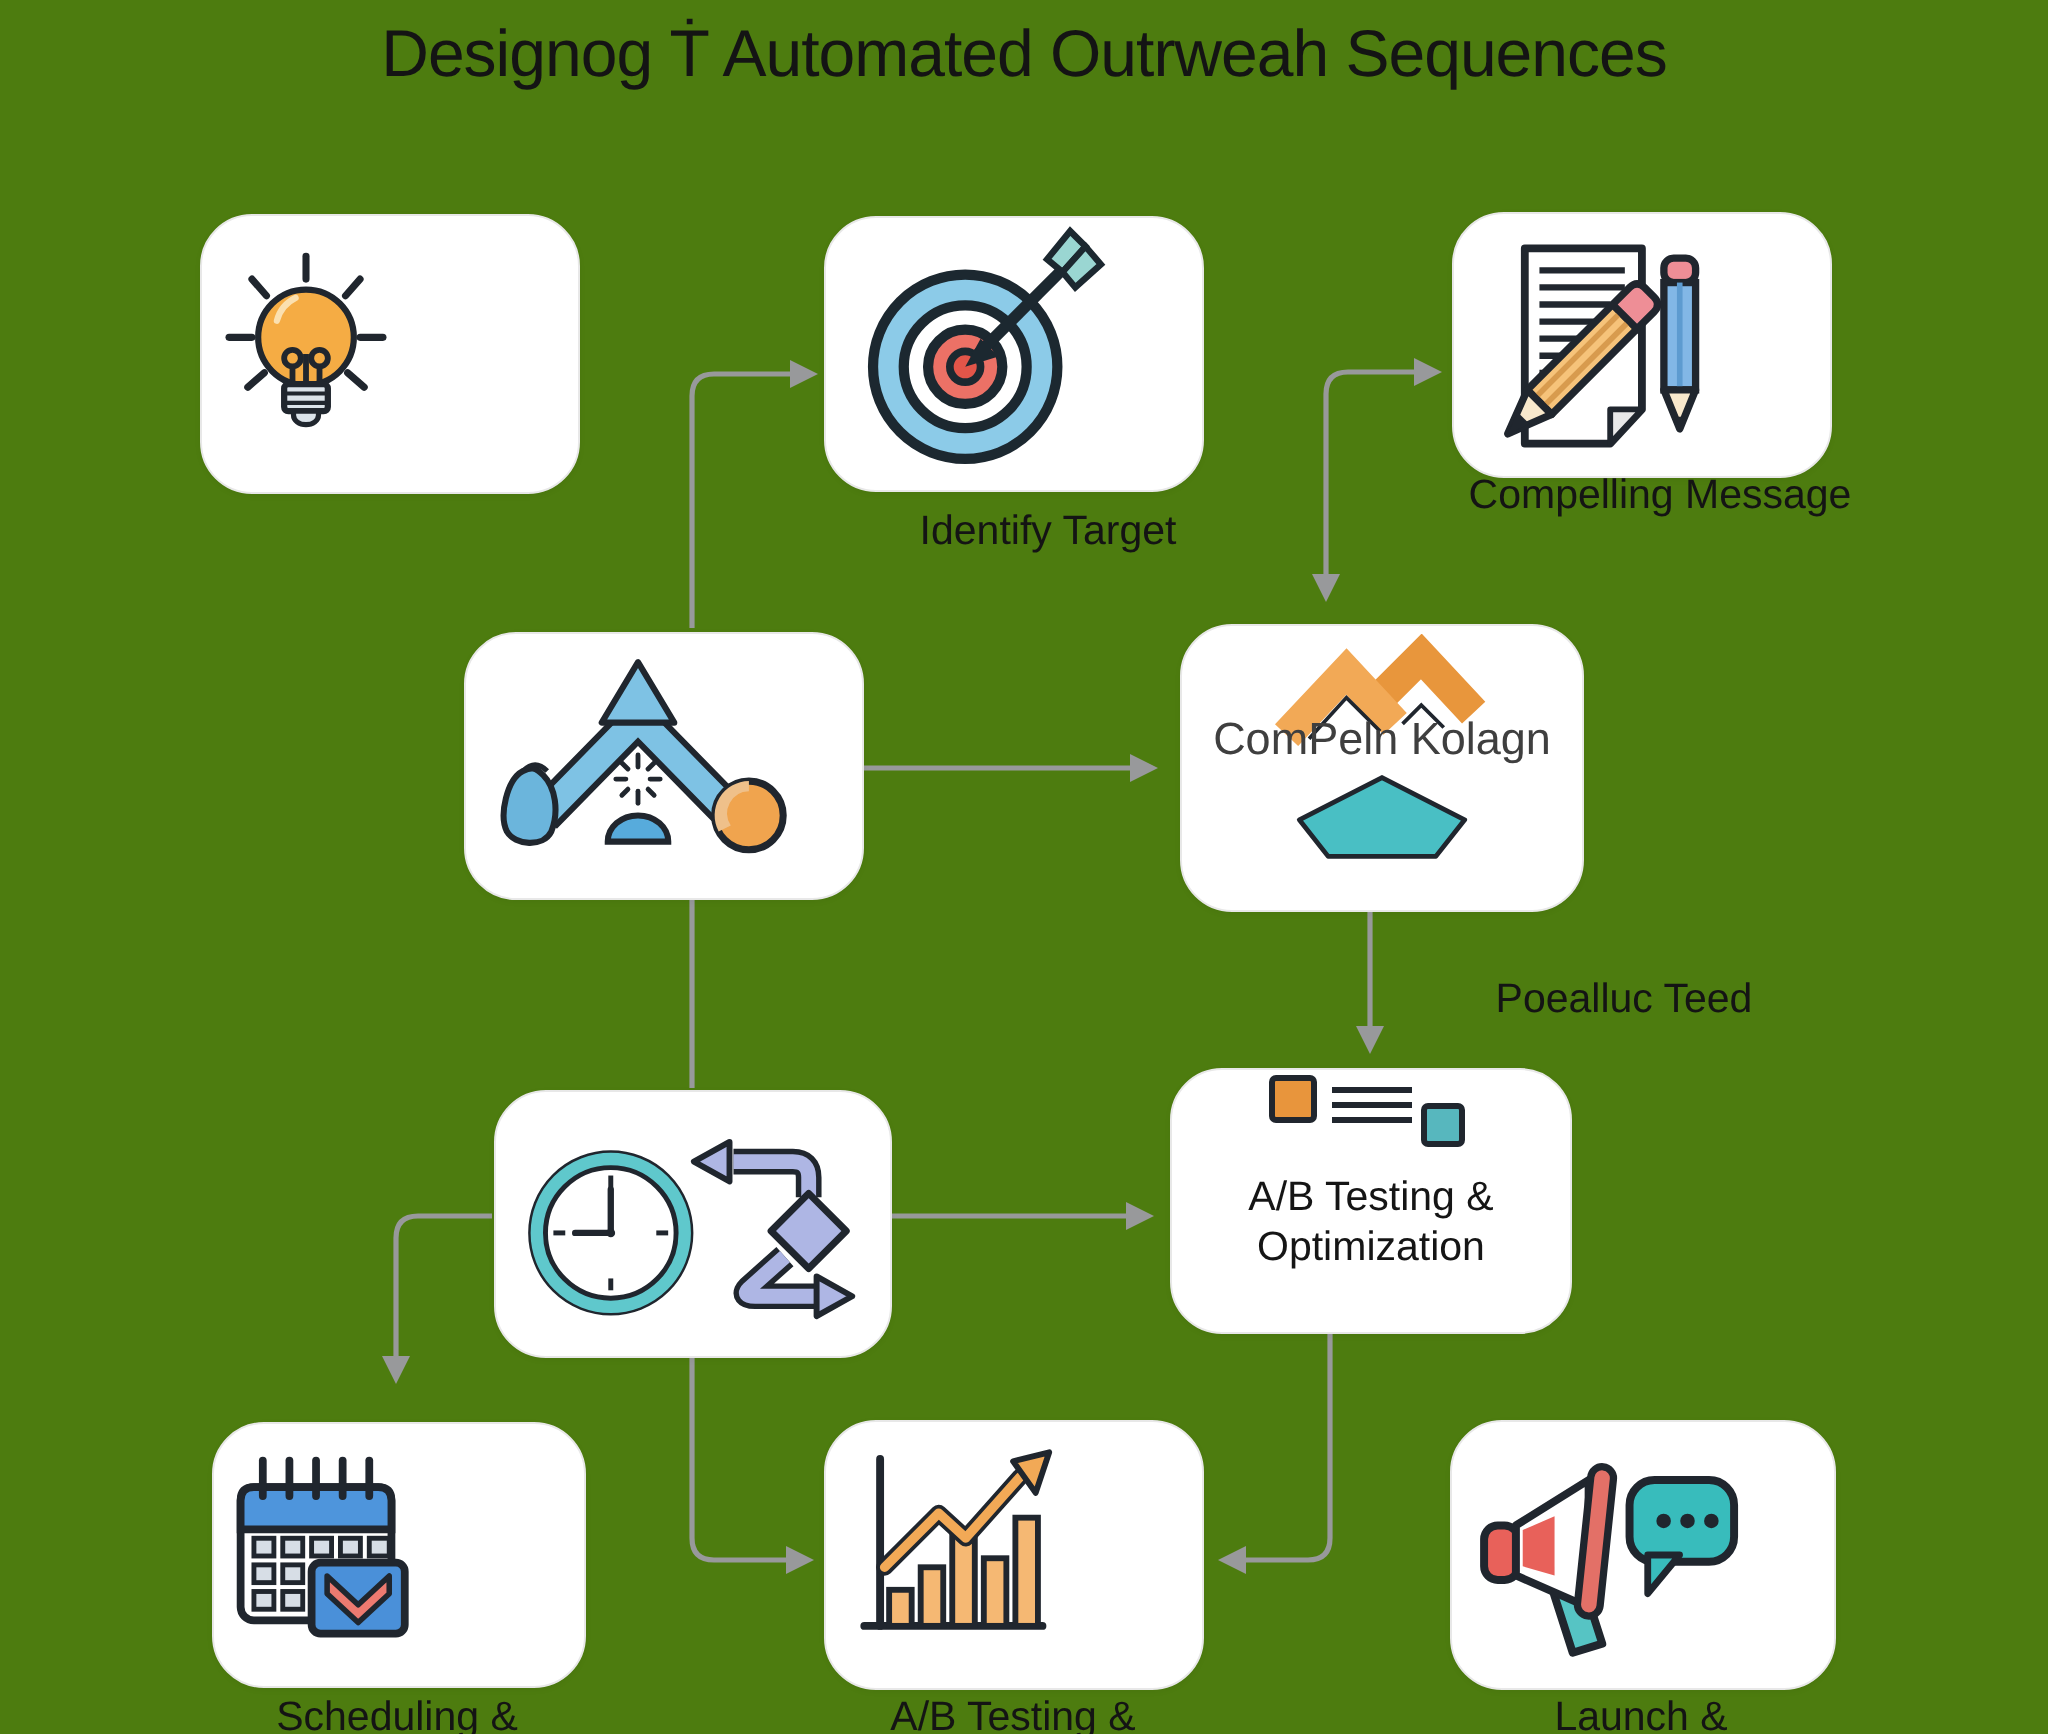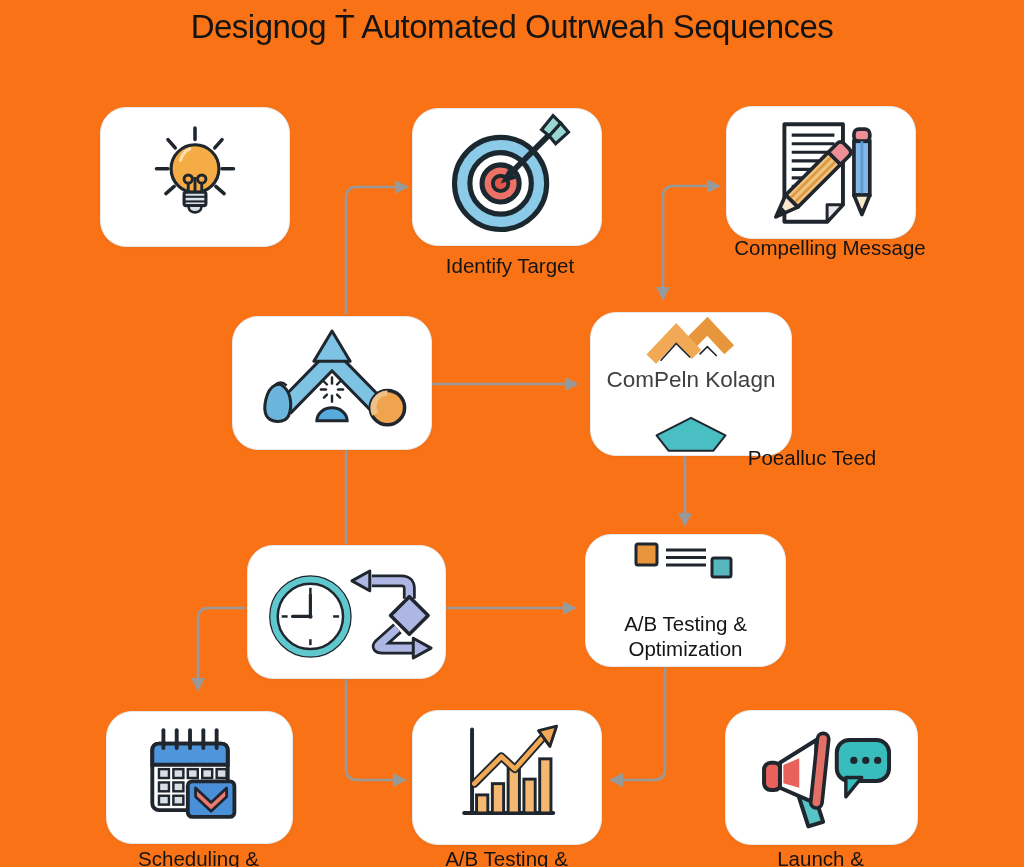--- a/index.html
+++ b/index.html
@@ -1,27 +1,27 @@
 <!DOCTYPE html>
 <html><head>
 <meta charset="utf-8">
 <style>
   html,body{margin:0;padding:0;background:#fff;}
   #canvas{
-    position:relative;width:1024px;height:867px;overflow:hidden;background:#f97316;
+    position:relative;width:1024px;height:867px;overflow:hidden;background:#4d7c0f;
     font-family:"Liberation Sans", sans-serif;color:#151515;
   }
   .title{
     position:absolute;left:0;top:8px;width:1024px;text-align:center;
     font-size:33px;font-weight:500;letter-spacing:-0.5px;color:#141414;
   }
   .box{
     position:absolute;background:#fff;border:1.5px solid #e8e8e8;border-radius:26px;
     box-shadow:0 1px 3px rgba(0,0,0,.05);
-    display:flex;align-items:center;justify-content:center;gap:20px;
+    display:flex;align-items:center;
   }
   .box.col{flex-direction:column;}
   .lbl{
     position:absolute;text-align:center;font-size:20.5px;font-weight:500;
     line-height:1.18;color:#141414;
   }
   .lbl div{display:block;}
   .compeln-text{font-size:22.5px;font-weight:500;color:#3f3f3f;margin-top:-18px;white-space:nowrap;}
   .abtext{font-size:20.5px;font-weight:500;text-align:center;line-height:1.2;margin-top:6px;}
   svg{display:block;}
@@ -93,21 +93,21 @@
       <circle cx="50" cy="55" r="36" fill="#8CCBE8" stroke="#1c2830" stroke-width="4"></circle>
       <circle cx="50" cy="55" r="24" fill="#fff" stroke="#1c2830" stroke-width="4"></circle>
       <circle cx="50" cy="55" r="14.5" fill="#EC7166" stroke="#1c2830" stroke-width="4"></circle>
       <circle cx="50" cy="55" r="6" fill="#E25549" stroke="#1c2830" stroke-width="3"></circle>
       <path d="M54,51 L92,13" stroke="#1c2830" stroke-width="4.5"></path>
       <polygon points="82,13 91,2 97,8 88,18" fill="#9AD6D2" stroke="#1c2830" stroke-width="2.5"></polygon>
       <polygon points="88,18 97,8 103,15 93,24" fill="#9AD6D2" stroke="#1c2830" stroke-width="2.5"></polygon>
       <polygon points="50,55 63,51 56,44" fill="#1c2830"></polygon>
     </svg>
   </div>
-  <div class="lbl" style="left:410px;top:254px;width:200px">
+  <div class="lbl" style="left:424px;top:254px;width:200px">
     <div>Identify Target</div>
   </div>
 
   <div class="box" style="left:726px;top:106px;width:188px;height:131px">
     <svg viewBox="0 0 110 100" width="144" height="122">
       <path d="M25,10 H73 V76 L60,90 H25 Z" fill="#fff" stroke="#20262e" stroke-width="3.2" stroke-linejoin="round"></path>
       <polygon points="73,76 60,90 60,76" fill="#e9e9e9" stroke="#20262e" stroke-width="2.4" stroke-linejoin="round"></polygon>
       <g stroke="#20262e" stroke-width="2.6">
         <path d="M31,19 H66"></path>
           <path d="M31,26 H66"></path>
@@ -164,21 +164,21 @@
       <polyline points="66,42 96,12 124,42" fill="none" stroke="#E8963C" stroke-width="17"></polyline>
       <polyline points="24,54 56,20 82,48" fill="none" stroke="#F2A956" stroke-width="17"></polyline>
       <polyline points="36,56 56,34 74,52" fill="none" stroke="#20262e" stroke-width="2"></polyline>
       <polyline points="86,48 96,38 108,50" fill="none" stroke="#20262e" stroke-width="2"></polyline>
     </svg>
     <div class="compeln-text">ComPeln Kolagn</div>
     <svg viewBox="0 0 150 52" width="150" height="50" style="margin-top:0px">
       <polygon points="32,28 75,6 118,28 103,47 47,47" fill="#49BFC4" stroke="#20262e" stroke-width="2.5" stroke-linejoin="round"></polygon>
     </svg>
   </div>
-  <div class="lbl" style="left:712px;top:446px;width:200px">
+  <div class="lbl" style="left:712px;top:488px;width:200px">
     <div>Poealluc Teed</div>
   </div>
 
   <div class="box" style="left:247px;top:545px;width:197px;height:132px">
     <svg viewBox="0 0 190 120" width="188" height="119">
       <g>
         <path d="M120,28 H150 Q158,28 158,36 V46" fill="none" stroke="#20262e" stroke-width="13"></path>
         <path d="M120,28 H150 Q158,28 158,36 V46" fill="none" stroke="#AEB6E4" stroke-width="7.5"></path>
         <polygon points="139,63 158,44 177,63 158,82" fill="#AEB6E4" stroke="#20262e" stroke-width="3.5" stroke-linejoin="round"></polygon>
         <path d="M146,76 L128,92 Q124,96 131,96 H164" fill="none" stroke="#20262e" stroke-width="13"></path>

